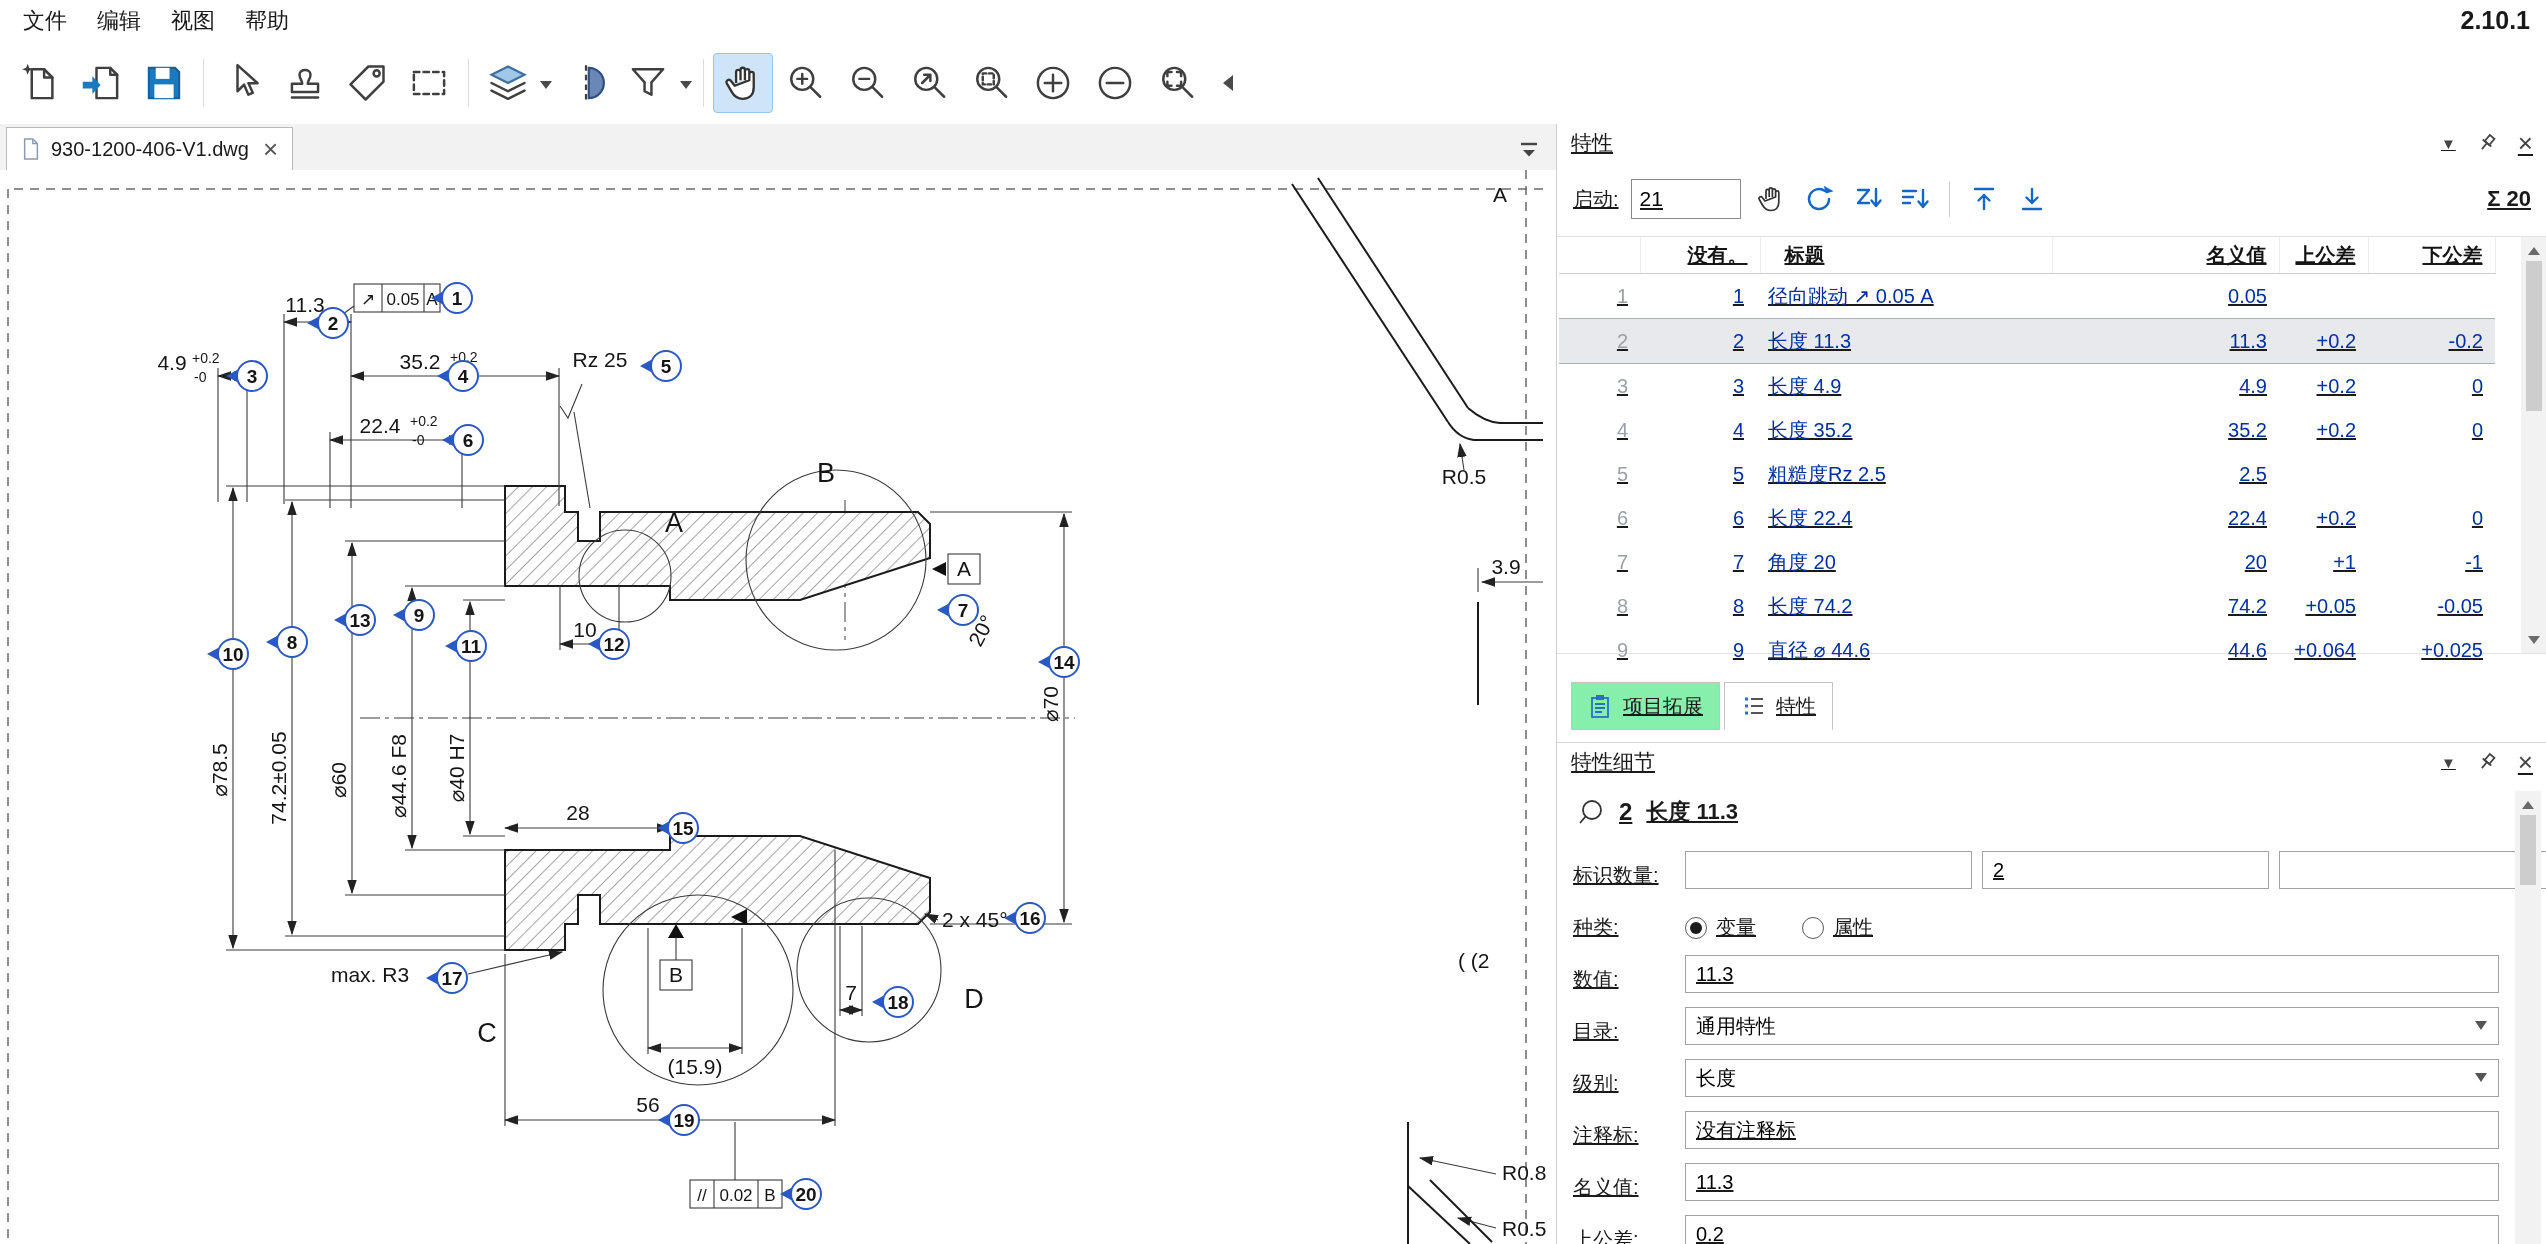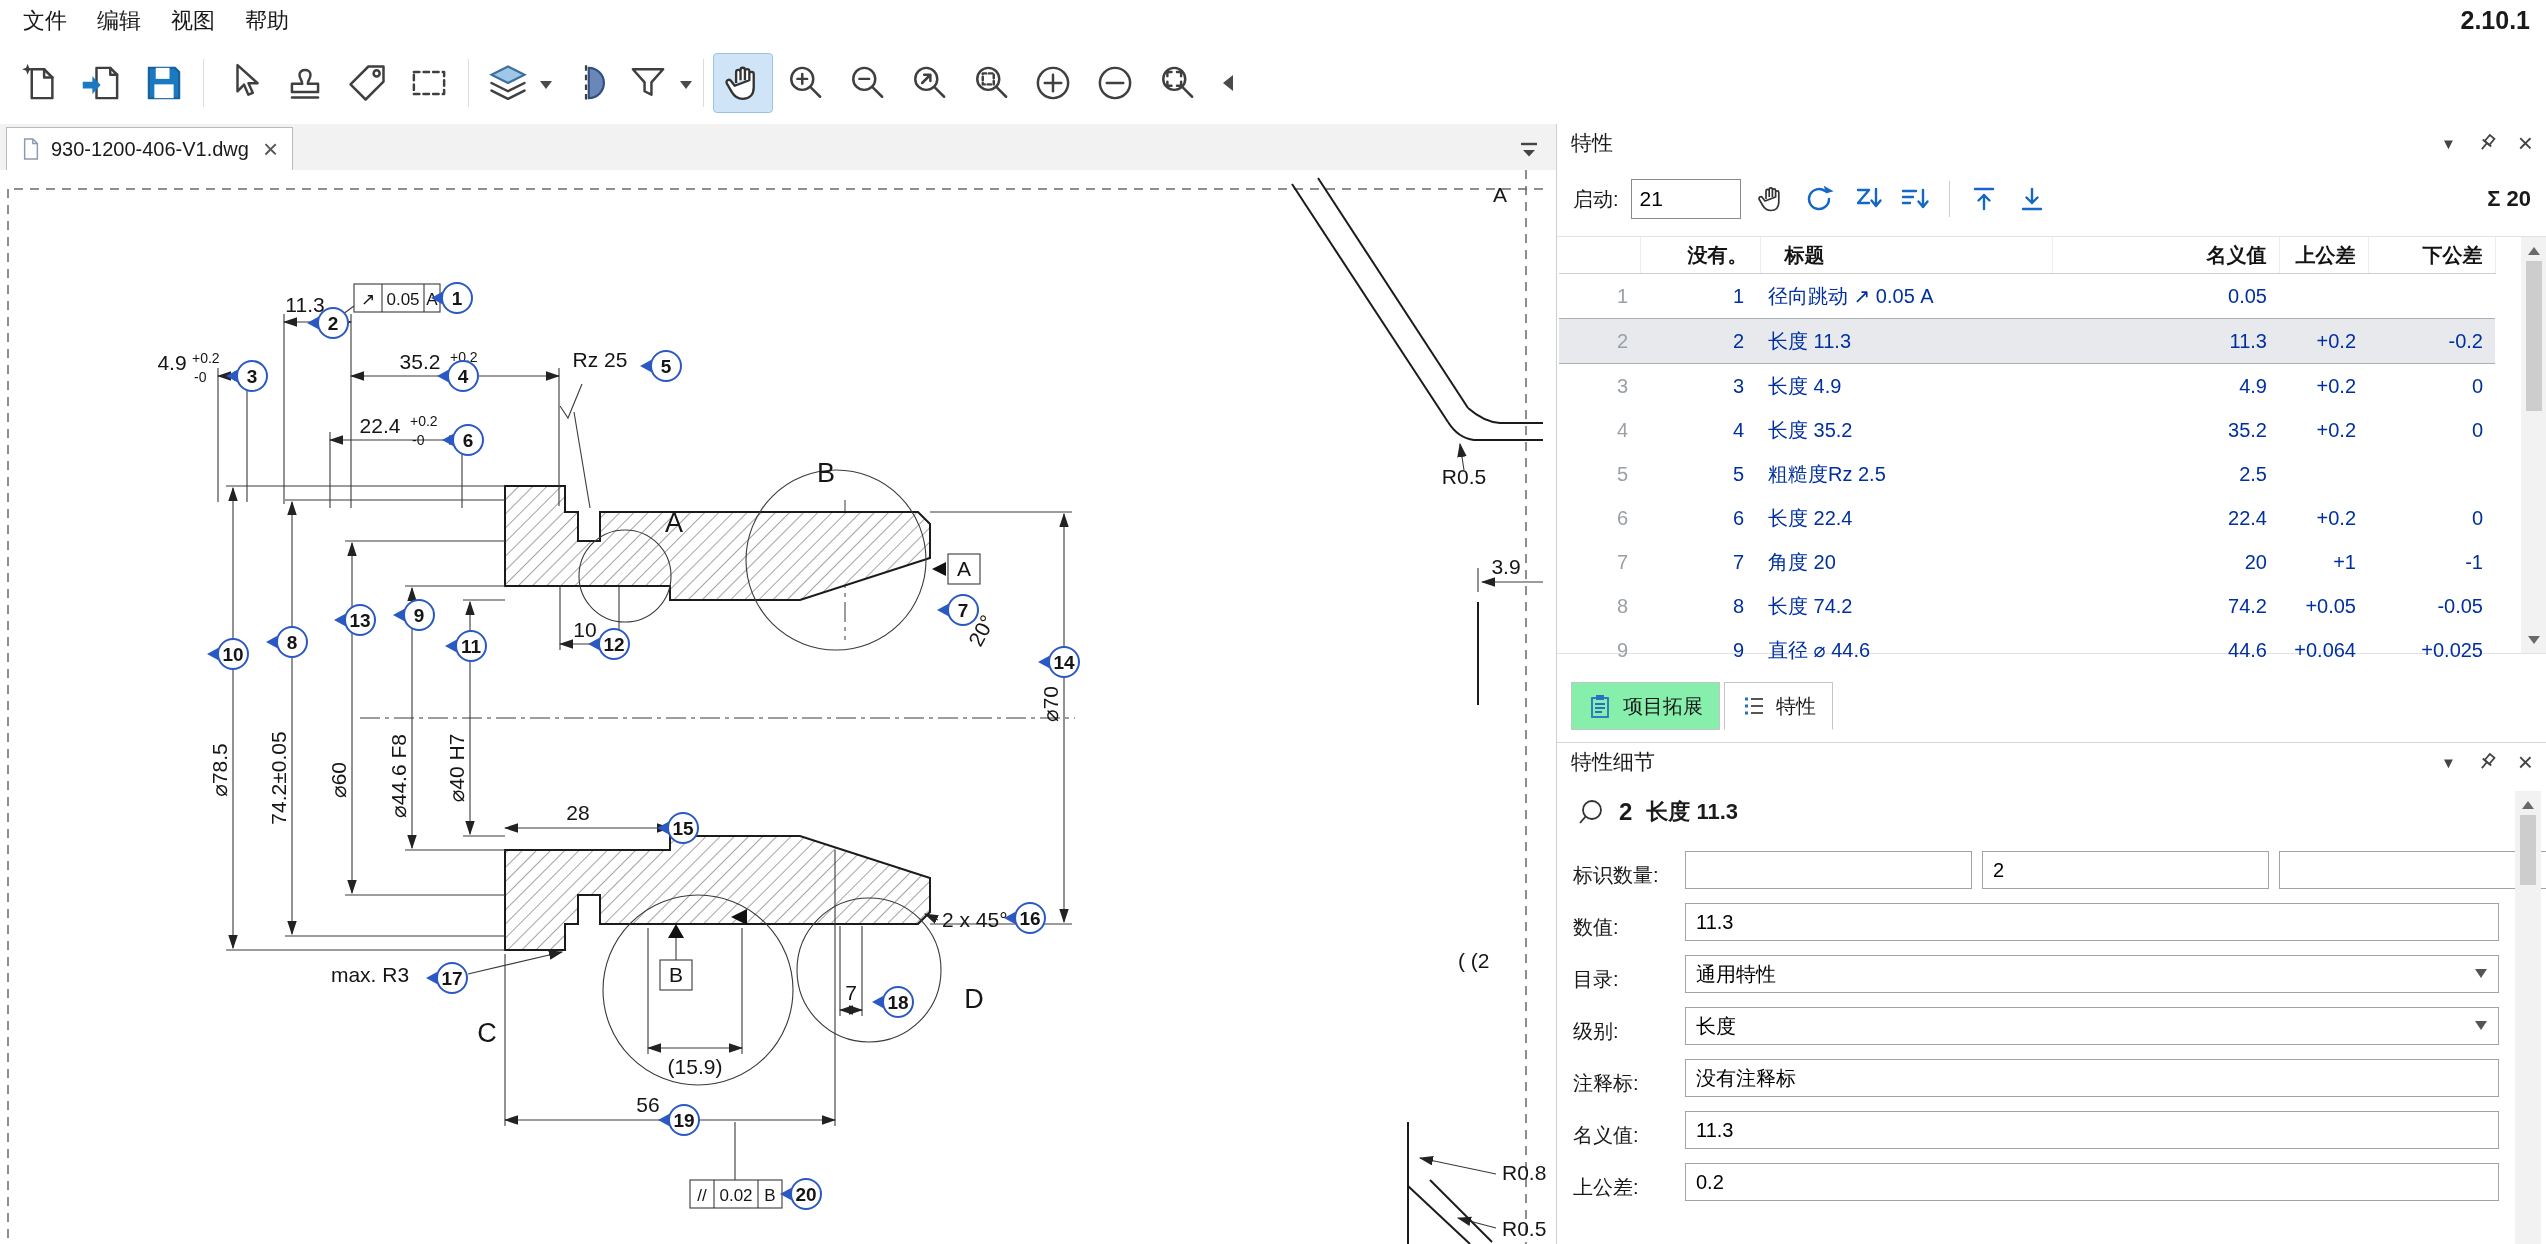--- a/index.html
+++ b/index.html
@@ -40,21 +40,21 @@
   .dl{font-size:27px;text-anchor:middle;}
   .bal-t{font-size:19px;font-weight:bold;fill:#14339e;text-anchor:middle;}
   .lp{stroke:#1b1b1b;stroke-width:2;fill:url(#hatch);}
   .lo{stroke:#1b1b1b;stroke-width:2;fill:none;}
   .lt{stroke:#3a3a3a;stroke-width:1.1;fill:none;}
   .ld{stroke:#3a3a3a;stroke-width:1.1;fill:none;marker-start:url(#as);marker-end:url(#ae);}
   .ld1{stroke:#3a3a3a;stroke-width:1.1;fill:none;marker-end:url(#ae);}
   .lc{stroke:#3a3a3a;stroke-width:1;stroke-dasharray:20 5 4 5;fill:none;}
   .lsh{stroke:#6a6a6a;stroke-width:1.5;stroke-dasharray:9 7;fill:none;}
   
-  .right-col{width:990px;border-left:1px solid #cfcfcf;display:flex;flex-direction:column;background:#fff;}
+  .right-col{width:990px;border-left:1px solid #cfcfcf;display:flex;flex-direction:column;background:#fff;text-decoration:underline;}
   .panel-header{height:38px;display:flex;align-items:center;padding:0 14px;font-size:21px;}
   .ph-icons{margin-left:auto;display:flex;gap:20px;align-items:center;color:#444;}
   .ph-chev{font-size:15px;color:#444;}
   .ph-close{font-size:26px;color:#444;line-height:20px;}
   .props-toolbar{height:74px;display:flex;align-items:center;padding:0 16px;gap:12px;}
   .start-input{width:92px;height:38px;border:1px solid #8a8a8a;font-size:21px;padding:0 8px;
     font-family:"Liberation Sans","DejaVu Sans",sans-serif;}
   .pt-icon{width:36px;height:36px;display:flex;align-items:center;justify-content:center;}
   .pt-icon svg{width:32px;height:32px;}
   .vsep{width:1px;height:36px;background:#ccc;margin:0 4px;}
@@ -750,20 +750,33 @@
           <span class="flabel">标识数量:</span>
           <div class="fctl">
               <div class="trio">
             <input class="tinput" value="" style="">
             <input class="tinput" value="2" style="">
             <input class="tinput" value="" style="">
           </div>
             </div>
         </div>
 
+        <div class="frow">
+          <span class="flabel">种类:</span>
+          <div class="fctl">
+            <span class="radio">
+              <span class="rb checked"></span>
+              <span>变量</span>
+            </span>
+            <span class="radio">
+              <span class="rb"></span>
+              <span>属性</span>
+            </span>
+          </div>
+        </div>
 
         <div class="frow">
           <span class="flabel">数值:</span>
           <div class="fctl">
               <input class="tinput" value="11.3" style="">
             </div>
         </div>
 
         <div class="frow">
           <span class="flabel">目录:</span>

